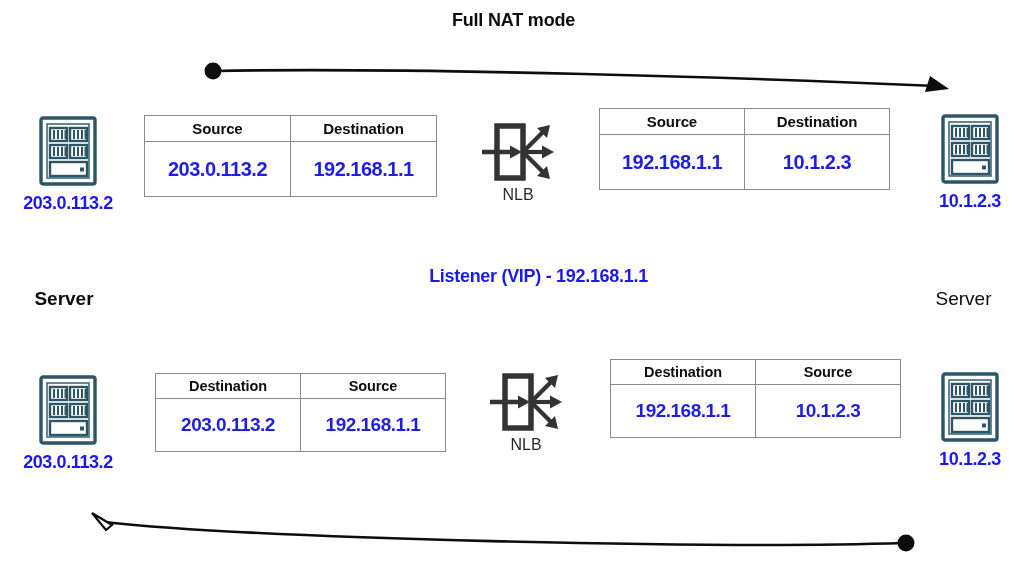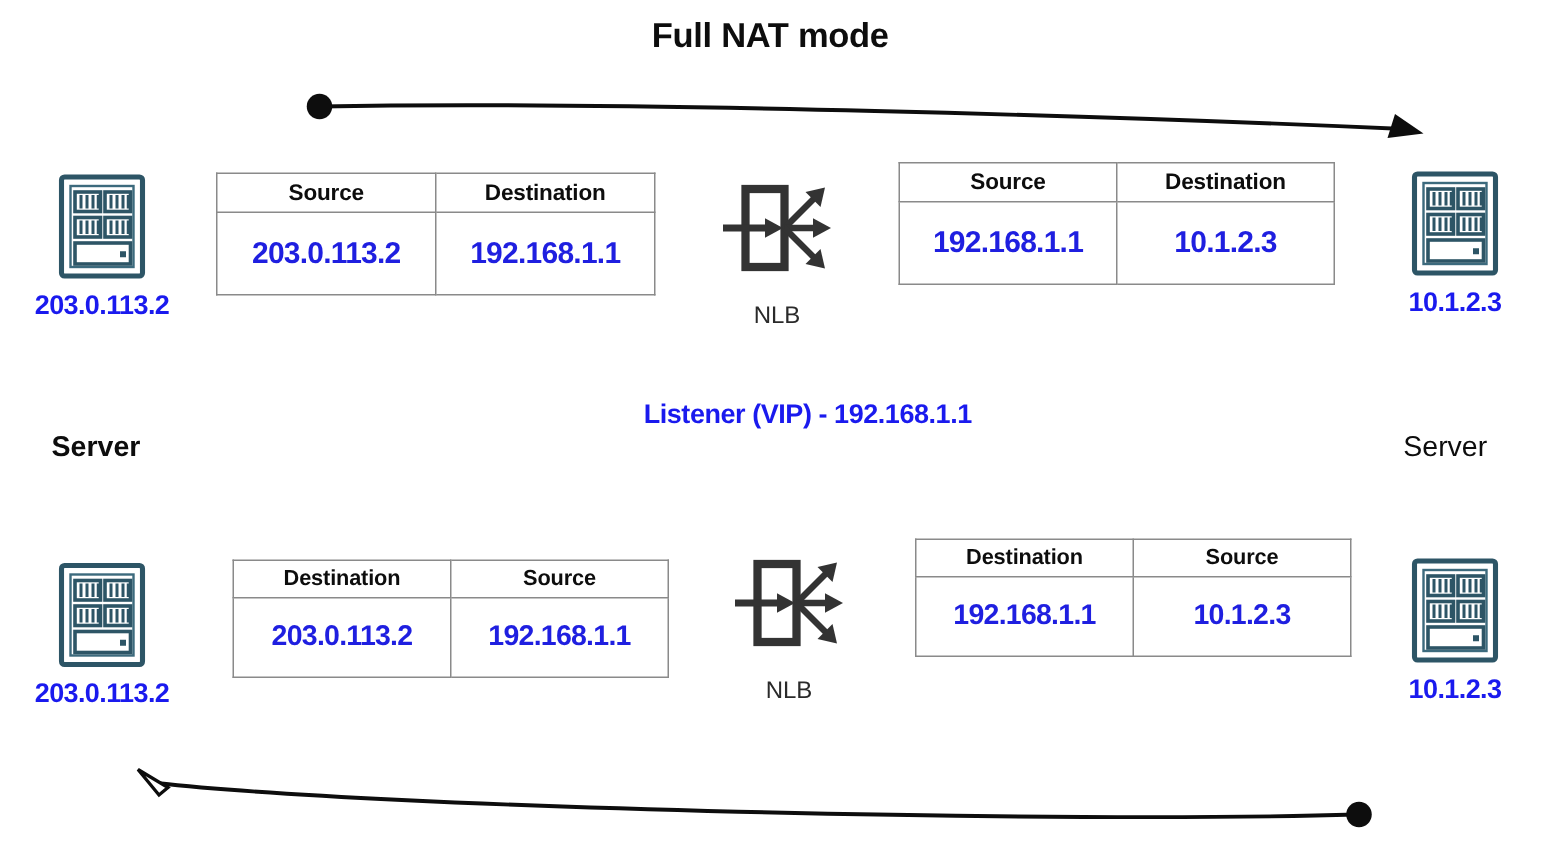--- a/index.html
+++ b/index.html
@@ -8,21 +8,21 @@
     background:#ffffff;
     font-family:"Liberation Sans", sans-serif;
     overflow:hidden;
   }
   .abs{position:absolute;}
 
   
   #title{
     left:0;top:10px;width:1027px;
     text-align:center;
-    font-size:23px;font-weight:bold;color:#0d0d0d;
+    font-size:18px;font-weight:bold;color:#0d0d0d;
     letter-spacing:-0.2px;
   }
 
   
   #vip{
     left:0;top:266px;width:1027px;text-align:center;
     font-size:18px;font-weight:bold;color:#1a1aee;
     letter-spacing:-0.3px;
     padding-left:25px;
   }
@@ -64,21 +64,21 @@
     height:52px;
     font-size:19px;font-weight:bold;color:#1f1fe0;
     letter-spacing:-0.5px;
   }
   table.t-top th{height:25px;font-size:15px;}
   table.t-top td{height:54px;font-size:20px;}
 
   
   .nlb{width:96px;}
   .nlb .cap{
-    text-align:center;font-size:16px;color:#2a2a2a;margin-top:18px;
+    text-align:center;font-size:16px;color:#2a2a2a;margin-top:2px;
   }
   .nlb .glyph{display:flex;justify-content:center;}
 </style>
 </head>
 <body>
 
 <div class="abs" id="title">Full NAT mode</div>
 
 <svg class="abs" style="left:196px;top:56px;" width="760" height="40" viewBox="0 0 760 40">
   <path d="M18,15 C220,11 560,22 740,30" stroke="#0d0d0d" stroke-width="2.6" fill="none"></path>

